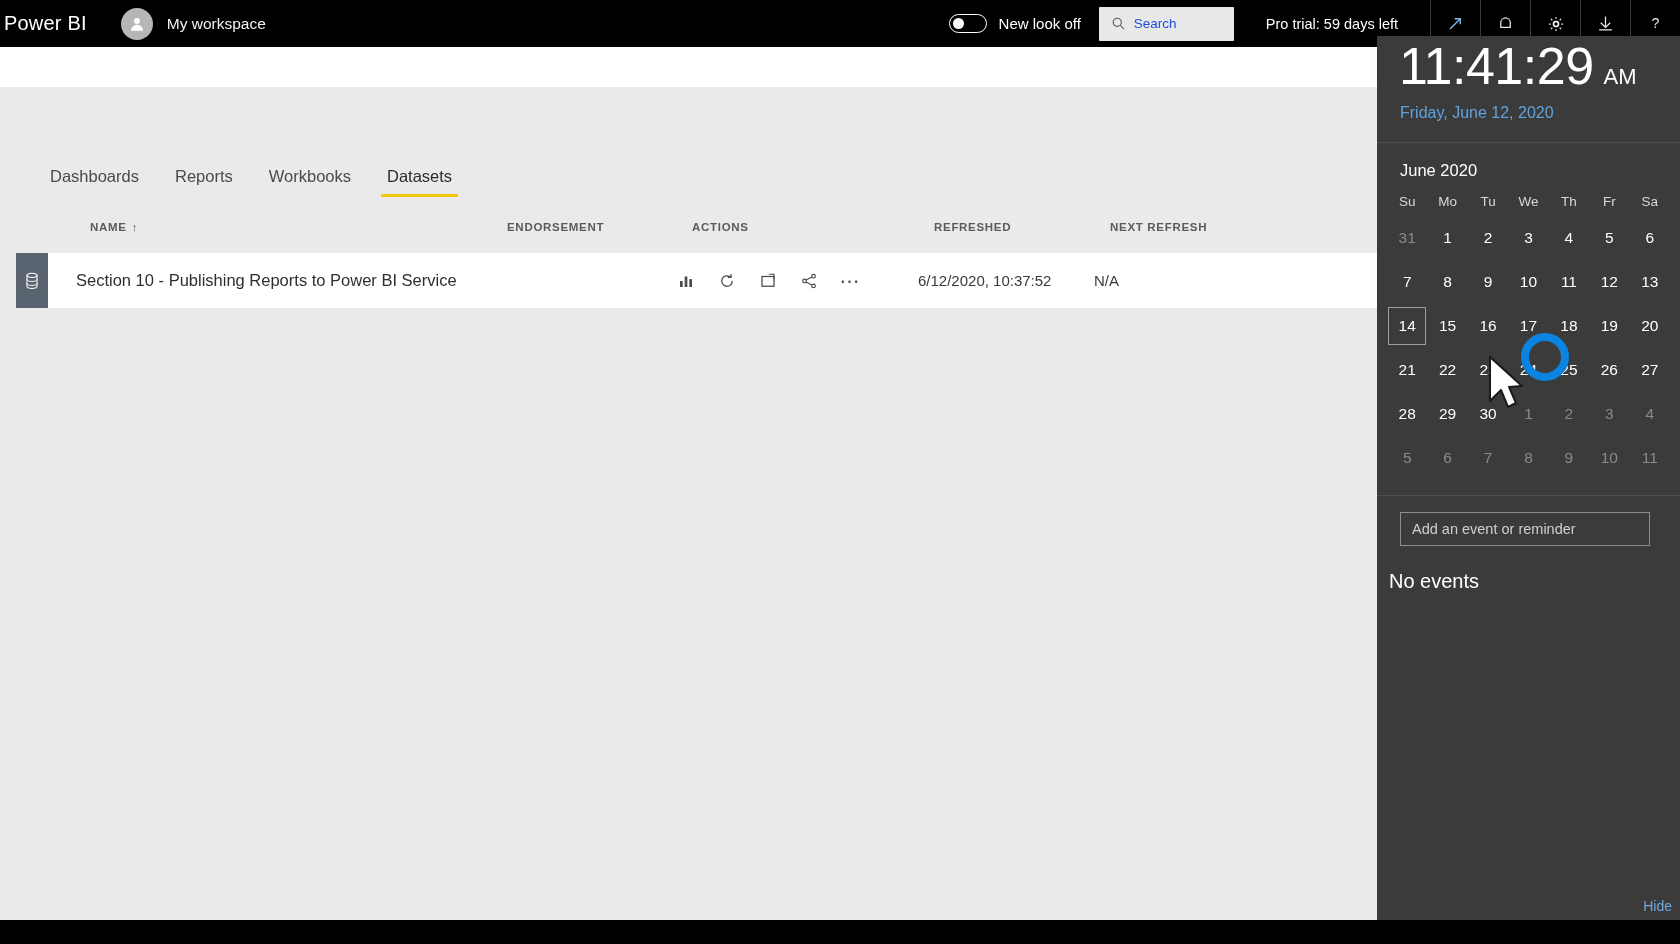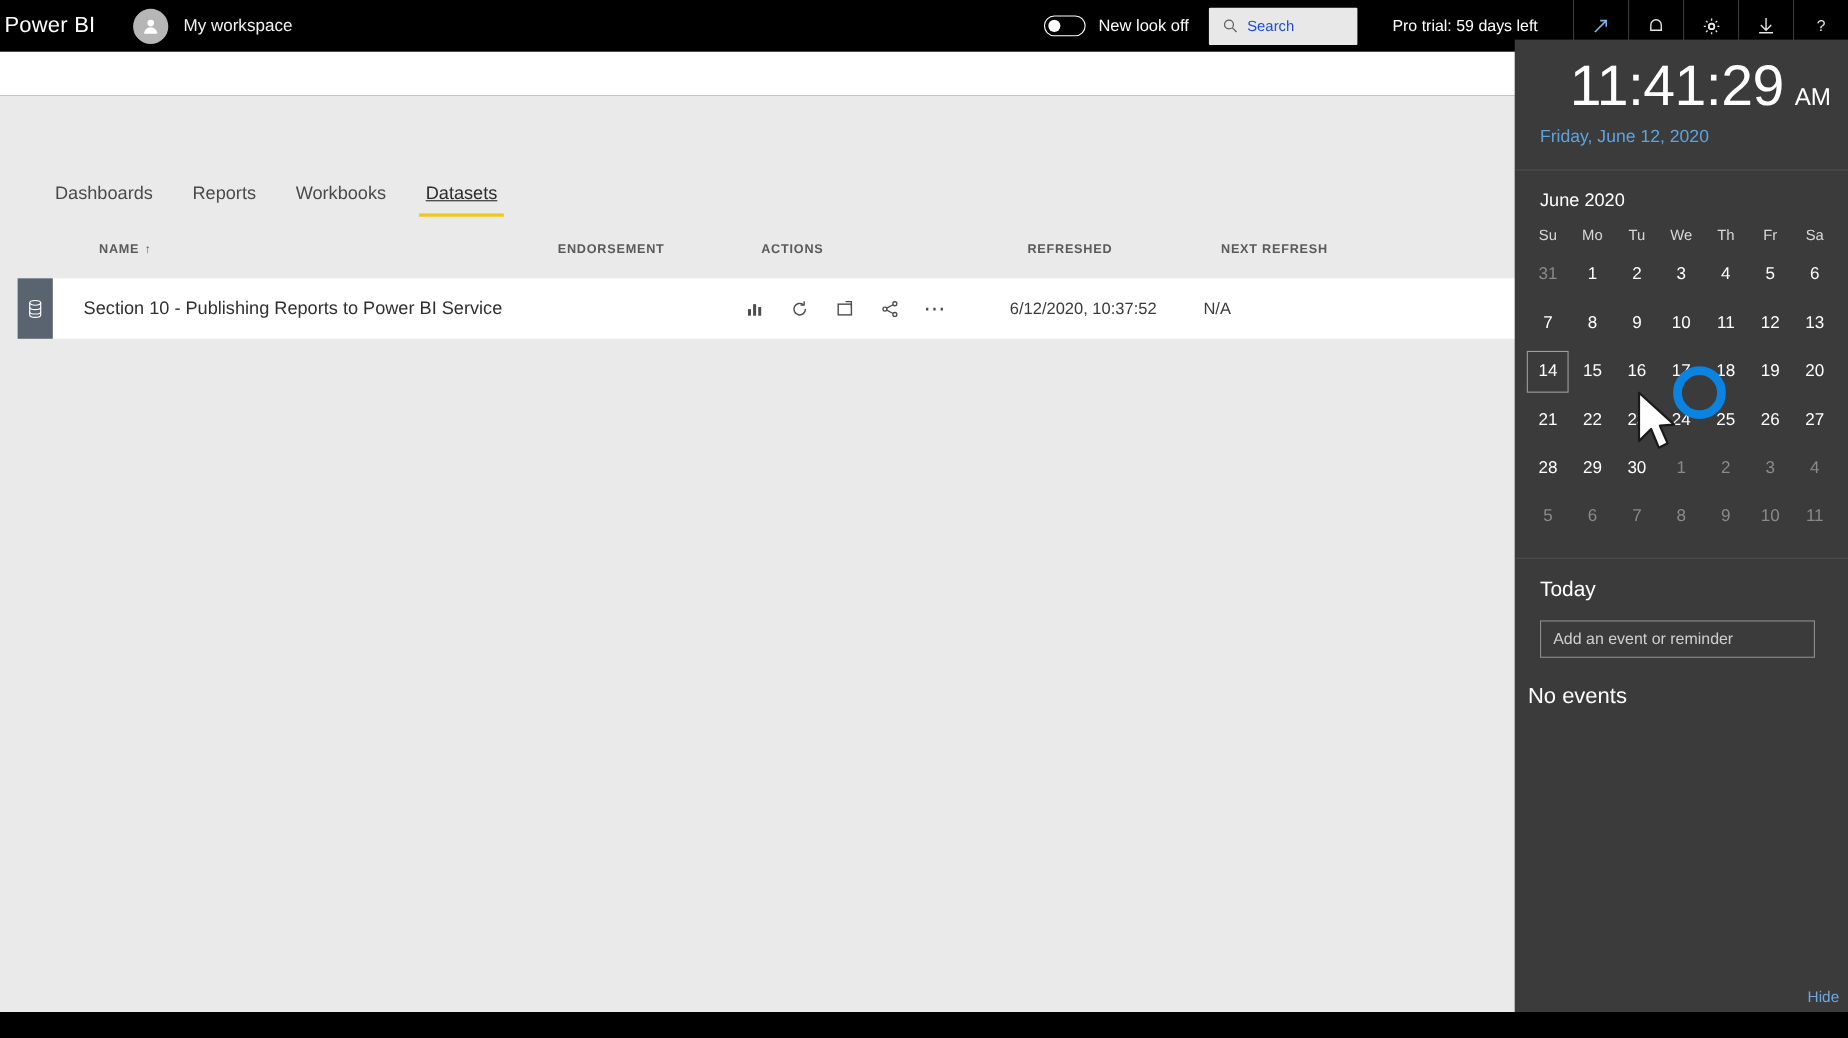--- a/index.html
+++ b/index.html
@@ -166,21 +166,21 @@
     display: flex;
     gap: 0px;
   }
   .tab {
     font-size: 16.5px;
     color: #4a4a4a;
     padding: 0 18px 11px 18px;
     position: relative;
     white-space: nowrap;
   }
-  .tab.active { color: #2b2b2b; text-decoration: underline; }
+  .tab.active { color: #2b2b2b; }
   .tab.active::after {
     content: "";
     position: absolute;
     left: 12px; right: 12px;
     bottom: 0;
     height: 3px;
     background: #f2c811;
   }
 
   
@@ -270,22 +270,21 @@
     top: 36px;
     width: 303px;
     height: 884px;
     background: #3b3b3b;
     color: #ffffff;
     overflow: hidden;
   }
   #clock-row {
     display: flex;
     align-items: baseline;
-    padding: 16px 0 0 22px;
-    margin-left: 28px;
+    padding: 4px 0 0 22px;
   }
   #clock-time {
     font-size: 52px;
     font-weight: 300;
     letter-spacing: -0.5px;
     line-height: 1;
     color: #ffffff;
   }
   #clock-ampm {
     font-size: 22px;
@@ -615,21 +614,20 @@
     <div class="day muted">6</div>
     <div class="day muted">7</div>
     <div class="day muted">8</div>
     <div class="day muted">9</div>
     <div class="day muted">10</div>
     <div class="day muted">11</div>
   </div>
 
   <div id="cal-sep2"></div>
 
-  <div id="today-title">Today</div>
 
   <div id="event-input">
     <span class="ph">Add an event or reminder</span>
   </div>
 
   <div id="no-events">No events</div>
 
   <div id="flyout-footer">Hide</div>
 </div>
 

